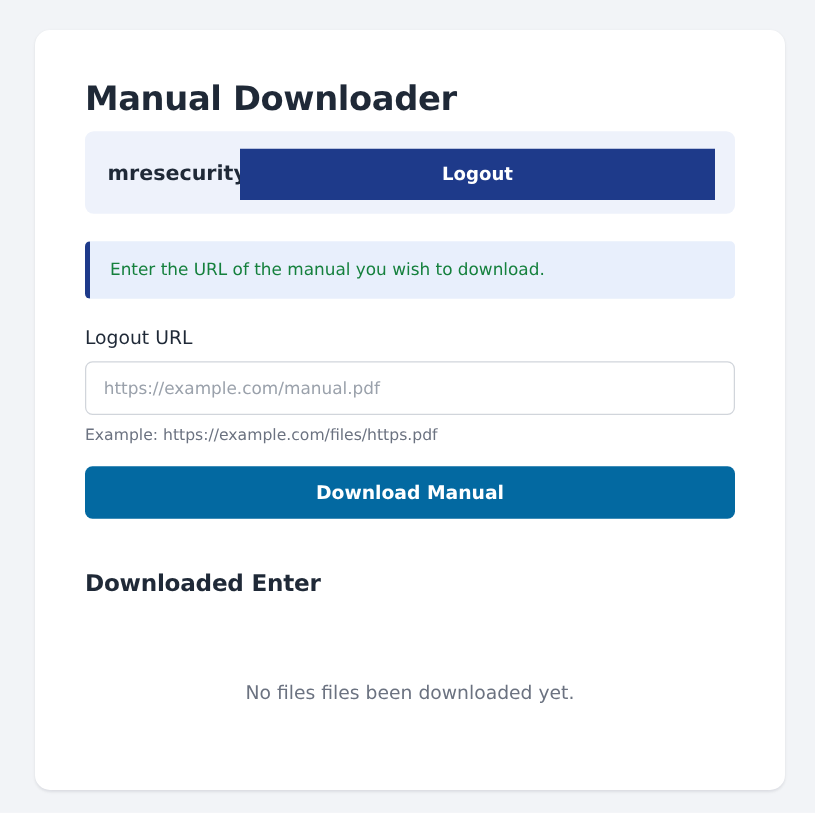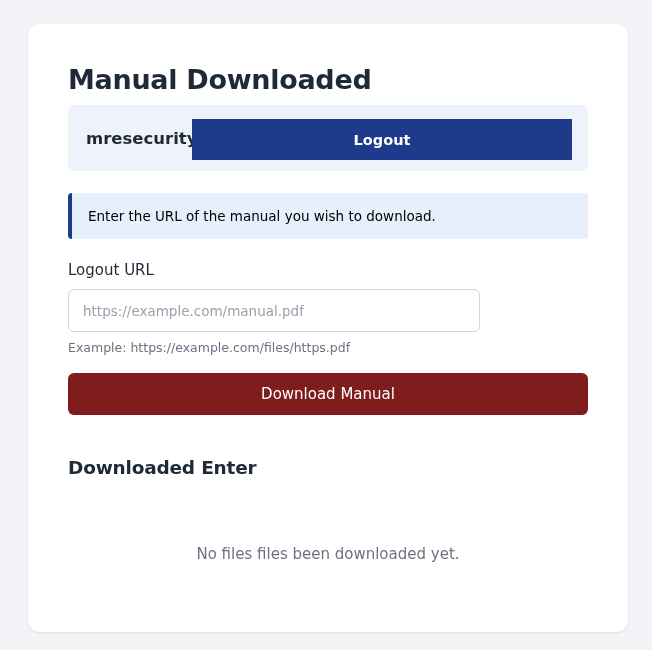--- a/index.html
+++ b/index.html
@@ -74,31 +74,31 @@
     display: flex;
     align-items: center;
     justify-content: center;
   }
   .alert {
     background: #e8effc;
     border-left: 4px solid #1e3a8a;
     border-radius: 4px;
     padding: 15px 16px;
     font-size: 13.5px;
-    color: #000000;
+    color: #15803d;
     margin-bottom: 22px;
   }
   .field-label {
     font-size: 15px;
     color: #1f2937;
     margin-bottom: 10px;
   }
   .url-input {
     display: block;
-    width: 412px;
+    width: 520px;
     height: 43px;
     border: 1px solid #d1d5db;
     border-radius: 6px;
     padding: 0 14px;
     font-size: 13.5px;
     color: #1f2937;
     font-family: "DejaVu Sans", "Liberation Sans", sans-serif;
     background: #ffffff;
     outline: none;
   }
@@ -106,26 +106,26 @@
   .hint {
     font-size: 12.5px;
     color: #6b7280;
     margin-top: 8px;
     margin-bottom: 18px;
   }
   .download-btn {
     display: block;
     width: 520px;
     height: 42px;
-    background: #7f1d1d;
+    background: #0369a1;
     color: #ffffff;
     border: none;
     border-radius: 6px;
     font-size: 15px;
-    font-weight: normal;
+    font-weight: bold;
     font-family: "DejaVu Sans", "Liberation Sans", sans-serif;
     cursor: pointer;
   }
   .section-title {
     font-size: 18.5px;
     font-weight: bold;
     color: #1f2937;
     margin: 42px 0 0 0;
     letter-spacing: -0.2px;
   }
@@ -135,21 +135,21 @@
     color: #6b7280;
     margin-top: 67px;
   }
 </style>
 </head>
 <body>
 
 <div id="app">
   <div class="card">
 
-    <h1 class="title">Manual Downloaded</h1>
+    <h1 class="title">Manual Downloader</h1>
 
     <div class="userbar">
       <span class="username">mresecurity</span>
       <button class="logout-btn">Logout</button>
     </div>
 
     <div class="alert">
       <span>Enter the URL of the manual you wish to download.</span>
     </div>
 

